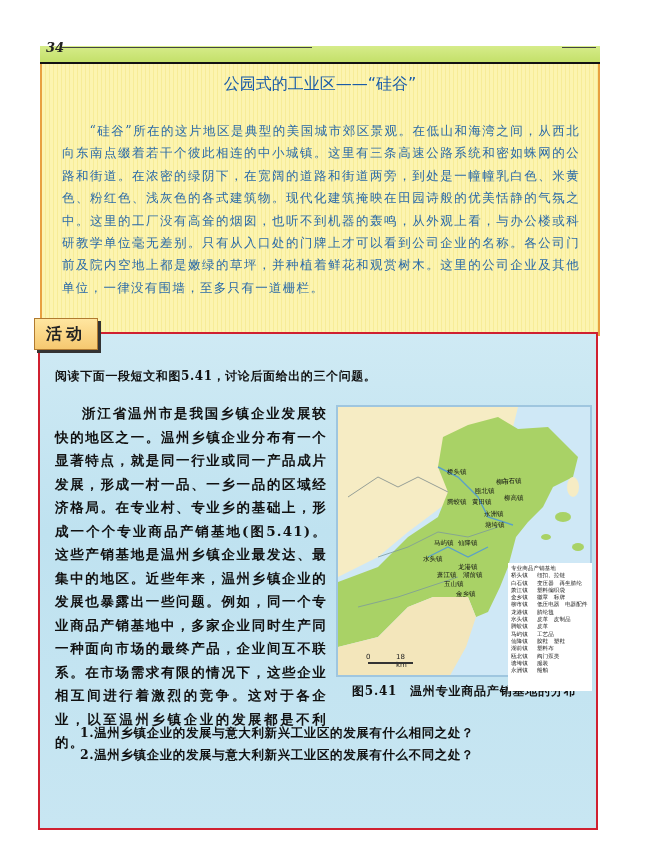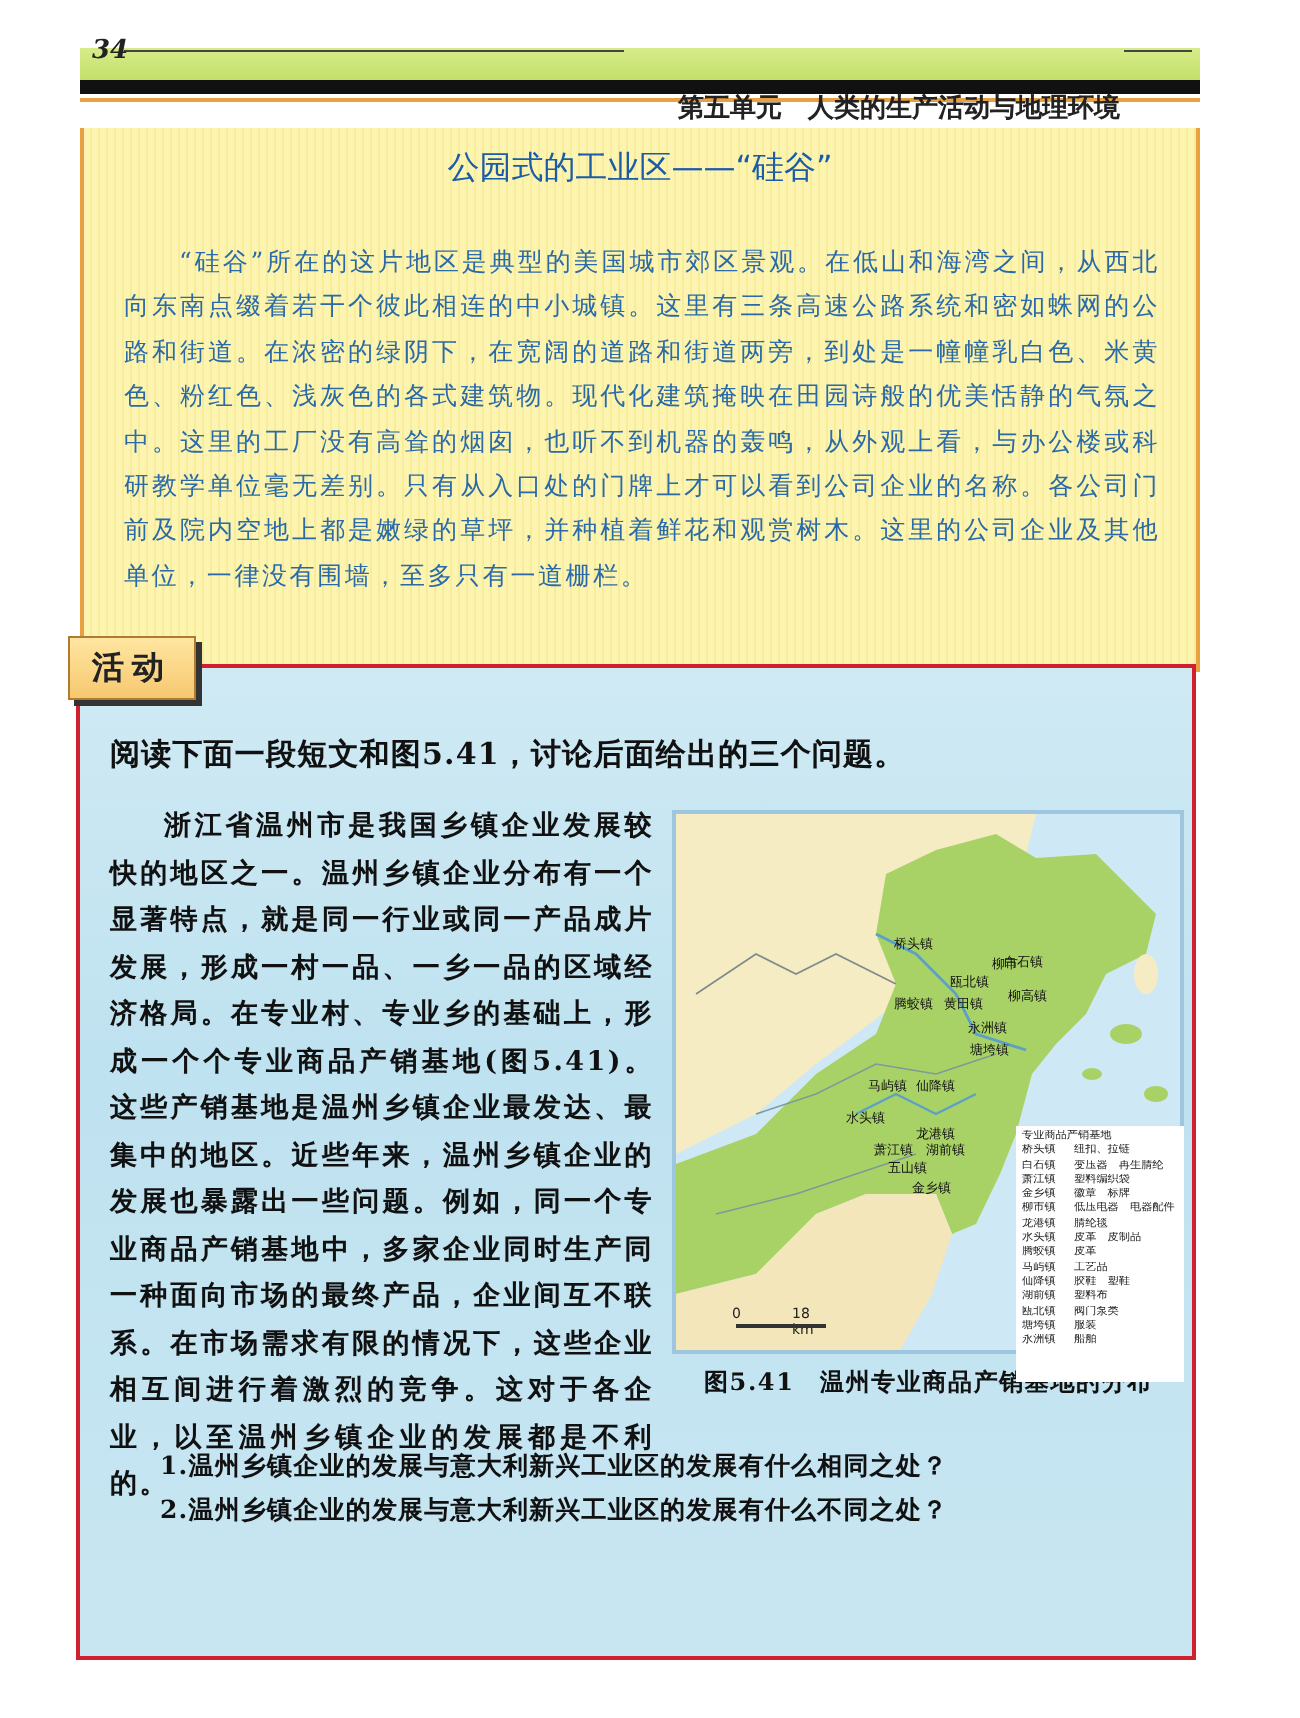--- a/index.html
+++ b/index.html
@@ -1,29 +1,29 @@
 <!DOCTYPE html>
 <html><head>
 <meta charset="utf-8">
 <style>
   html,body{margin:0;padding:0;}
   body{width:650px;height:859px;background:#ffffff;position:relative;overflow:hidden;font-family:"DejaVu Serif","Liberation Serif",serif;}
-  .header{position:absolute;left:40px;top:14px;width:560px;height:38px;}
+  .header{position:absolute;left:40px;top:36px;width:560px;height:38px;}
   .header .greenbar{position:absolute;left:0;top:10px;width:560px;height:16px;background:linear-gradient(#d6ec8a,#c4e06a);}
   .header .blackbar{position:absolute;left:0;top:26px;width:560px;height:7px;background:#111;}
   .header .orangeline{position:absolute;left:0;top:35px;width:560px;height:2px;background:#e8a040;}
   .header .pagenum{position:absolute;left:6px;top:4px;font-size:13px;font-weight:bold;font-style:italic;color:#222;background:#fff0;}
   .header .rule{position:absolute;top:11px;height:1px;background:#444;}
   .header .chapter{position:absolute;right:40px;top:2px;font-size:13px;font-weight:bold;color:#222;margin-top:29px;}
   .box1{position:absolute;left:40px;top:64px;width:560px;height:272px;background:repeating-linear-gradient(90deg,#fcf4b0 0px,#fcf4b0 3px,#f7ec98 3px,#f7ec98 4px);border-left:2px solid #e8a040;border-right:2px solid #e8a040;border-bottom:2px solid #e8a040;box-sizing:border-box;text-decoration:underline;}
   .box1 .title{position:absolute;left:0;width:100%;top:10px;text-align:center;font-family:"DejaVu Sans","Liberation Sans",sans-serif;font-size:16px;color:#1a5ca8;}
   .box1 .body{position:absolute;left:20px;top:56px;width:518px;font-size:12.5px;line-height:22.4px;color:#2a6aa8;text-indent:2.2em;letter-spacing:1.3px;text-align:justify;}
   .activity{position:absolute;left:38px;top:332px;width:560px;height:498px;border:2px solid #d02030;box-sizing:border-box;background:linear-gradient(180deg,#cfeaf4 0%,#bfe2f0 40%,#c8e6f2 100%);}
   .tag{position:absolute;left:34px;top:318px;width:62px;height:30px;background:linear-gradient(#ffe6a0,#f6c870);border:1px solid #b07a30;box-shadow:3px 3px 0 #333;font-family:"DejaVu Sans","Liberation Sans",sans-serif;font-weight:bold;font-size:16px;line-height:30px;text-align:center;color:#222;letter-spacing:4px;z-index:2;}
-  .intro{position:absolute;left:55px;top:368px;font-size:15px;color:#111;font-weight:bold;letter-spacing:0.6px;}
+  .intro{position:absolute;left:55px;top:368px;font-size:12px;color:#111;font-weight:bold;letter-spacing:0.6px;}
   .para{position:absolute;left:55px;top:402px;width:272px;font-size:13.5px;line-height:23.5px;color:#111;text-indent:2em;letter-spacing:1.2px;text-align:justify;font-weight:bold;}
   .mapbox{position:absolute;left:336px;top:405px;width:256px;height:272px;border:2px solid #9fc6df;box-sizing:border-box;background:#cfe8f6;overflow:hidden;}
   .caption{position:absolute;left:352px;top:683px;font-size:12px;color:#111;font-weight:bold;letter-spacing:0.8px;}
   .legend{position:absolute;left:508px;top:563px;width:84px;height:128px;background:#fff;box-sizing:border-box;padding:2px 3px;font-size:5.6px;line-height:7.3px;color:#222;font-family:"DejaVu Sans","Liberation Sans",sans-serif;z-index:3;}
   .legend .row{white-space:nowrap;overflow:hidden;}
   .legend .row span{display:inline-block;width:26px;}
   .maplabel{position:absolute;font-size:6.5px;color:#111;font-family:"DejaVu Sans","Liberation Sans",sans-serif;white-space:nowrap;z-index:3;}
   .scale{position:absolute;left:366px;top:653px;z-index:3;font-size:7px;color:#222;font-family:"DejaVu Sans","Liberation Sans",sans-serif;}
   .scale .bar{position:absolute;left:2px;top:9px;width:45px;height:2px;background:#333;}
   .questions{position:absolute;left:55px;top:722px;width:520px;font-size:12.5px;line-height:21.5px;color:#111;font-weight:bold;letter-spacing:0.6px;}

